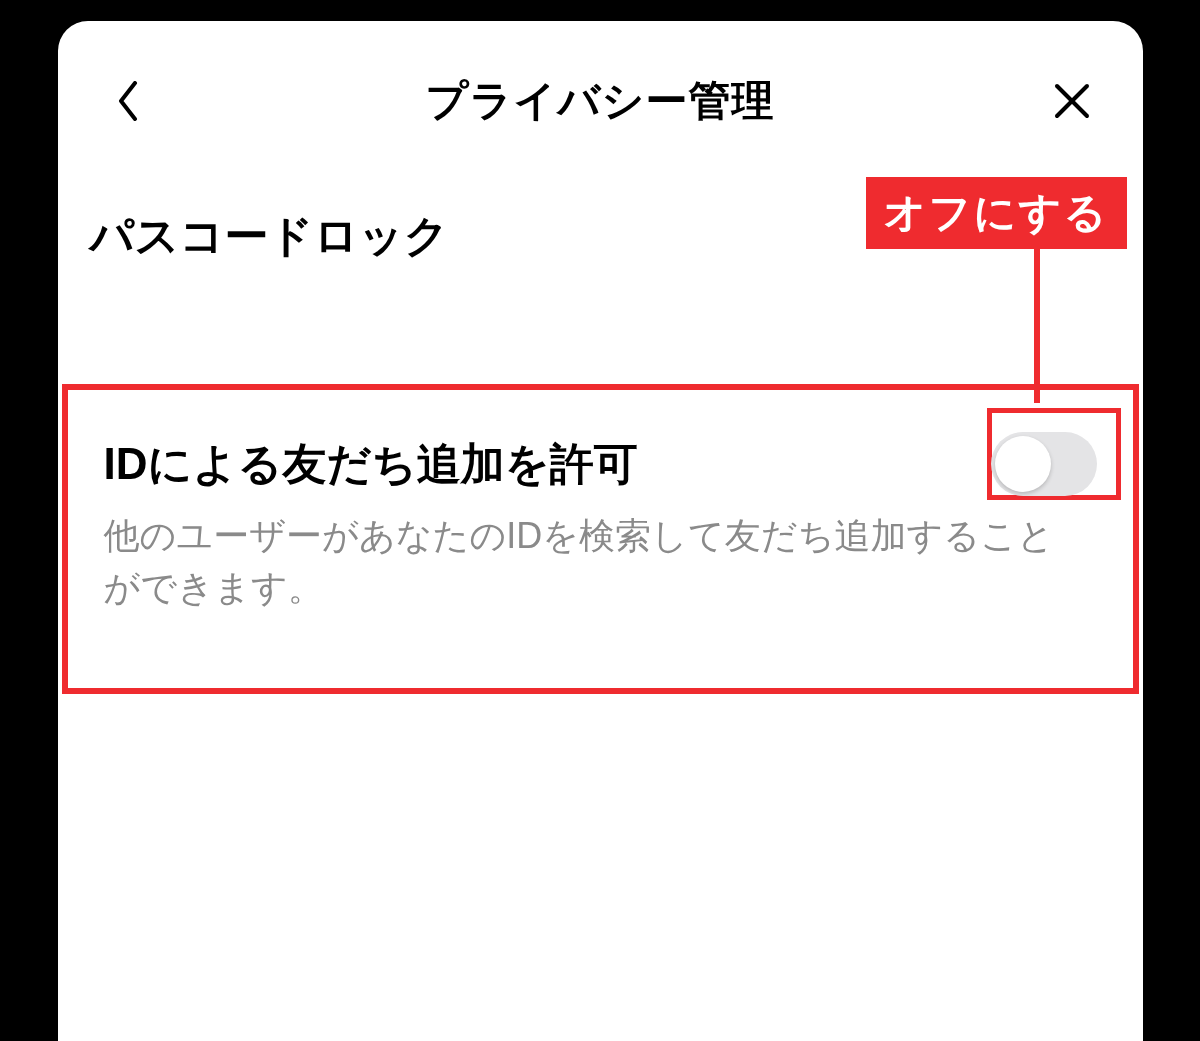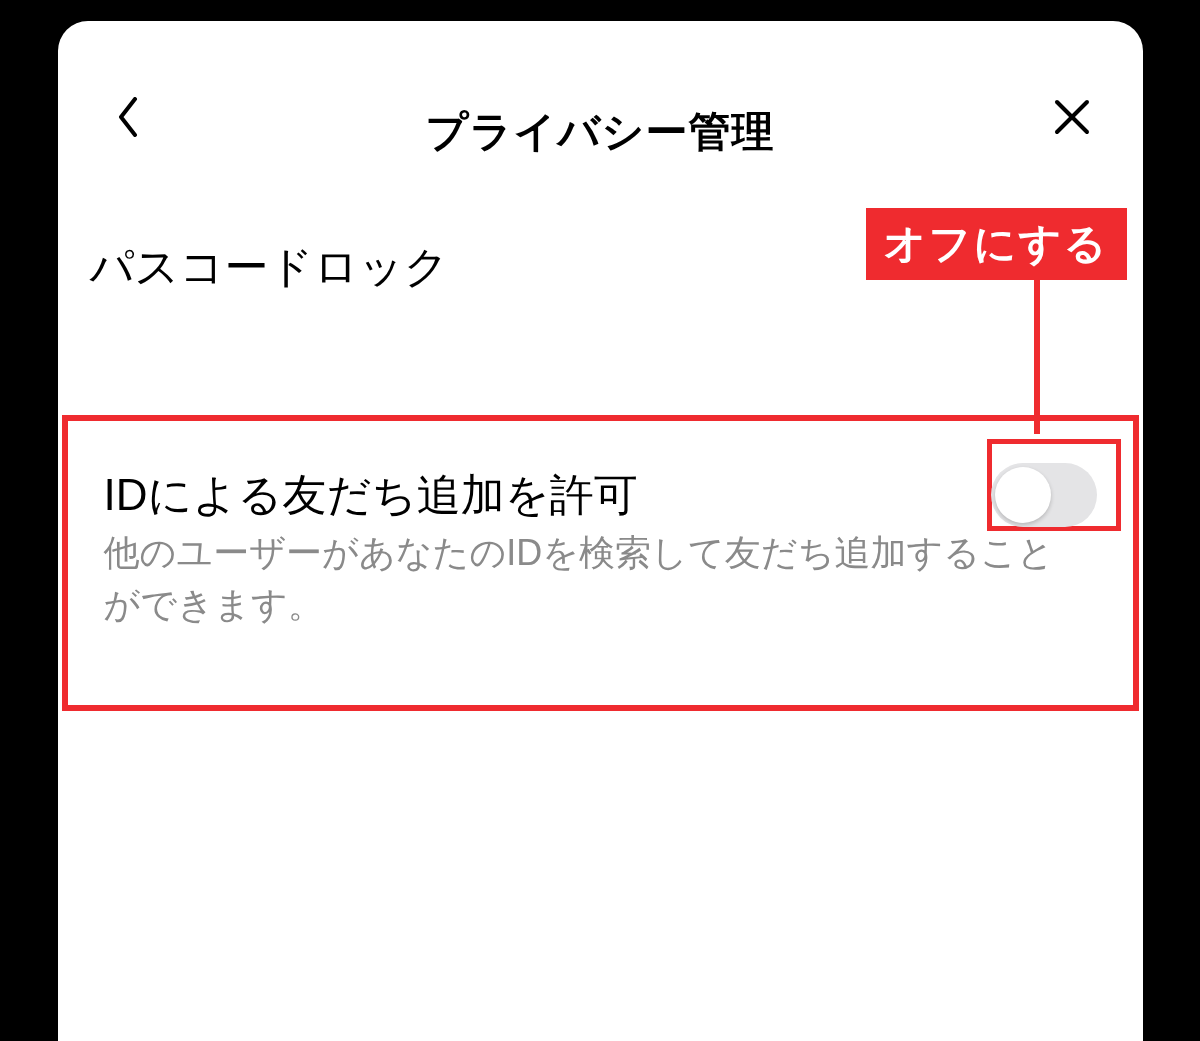--- a/index.html
+++ b/index.html
@@ -57,21 +57,20 @@
     }
     .back-btn svg {
       width: 22px;
       height: 40px;
     }
     .header-title {
       font-size: 42px;
       font-weight: 700;
       color: #000;
       letter-spacing: 1px;
-      margin-top: 31px;
     }
     .close-btn {
       width: 44px;
       height: 44px;
       display: flex;
       align-items: center;
       justify-content: center;
       cursor: pointer;
     }
     .close-btn svg {
@@ -82,27 +81,28 @@
       padding: 22px 32px;
       position: relative;
     }
     .setting-row-inner {
       display: flex;
       align-items: center;
       justify-content: space-between;
     }
     .setting-label {
       font-size: 44px;
-      font-weight: 400;
+      font-weight: 700;
       color: #000;
     }
     .setting-desc {
       font-size: 36px;
       color: #8a8a8a;
       line-height: 1.45;
+      margin-top: 14px;
       padding-right: 40px;
     }
     .annotation-badge {
       position: absolute;
       top: -8px;
       right: 16px;
       background: #ef2b2f;
       color: #fff;
       font-size: 42px;
       font-weight: 700;

